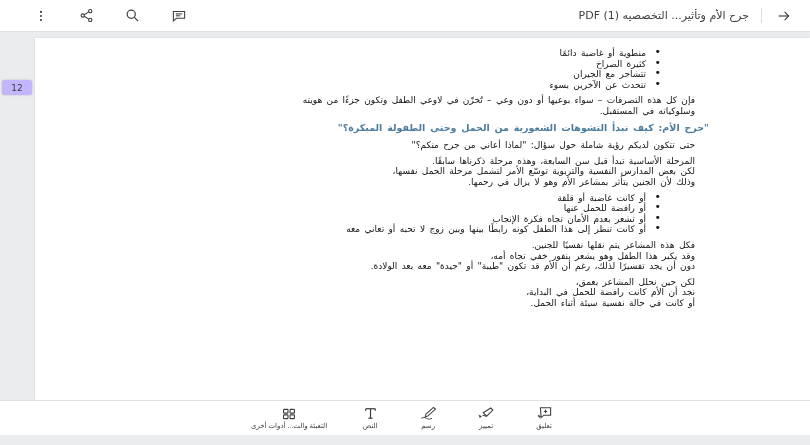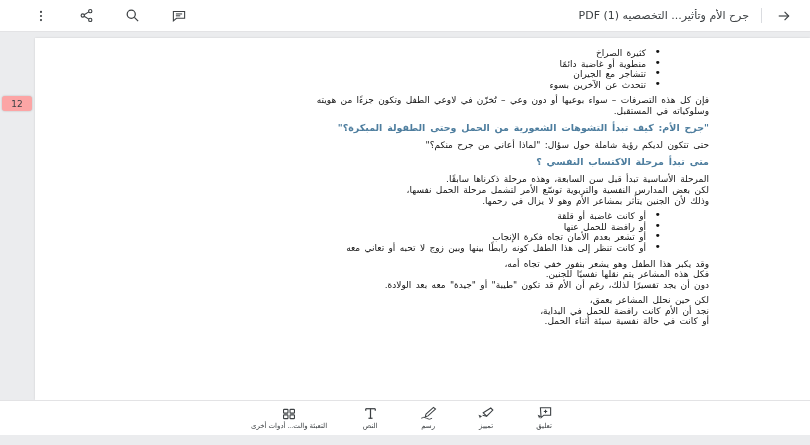--- a/index.html
+++ b/index.html
@@ -15,29 +15,29 @@
     display:flex;align-items:center;justify-content:center;}
   .icon-btn svg{display:block;}
   .doc-title{direction:rtl;font-size:11px;color:#3c4043;white-space:nowrap;
     max-width:260px;overflow:hidden;}
   .title-divider{width:1px;height:15px;background:#dadce0;}
 
   
   .viewer{position:relative;flex:1 1 auto;background:#ebecee;overflow:hidden;}
   .pdf-page{position:absolute;left:35px;top:6px;right:0;bottom:0;background:#ffffff;
     box-shadow:0 0 2px rgba(0,0,0,.12);}
-  .page-chip{position:absolute;left:2px;top:64px;min-width:24px;height:15px;
-    background:#fca5a5;border-radius:3px;box-shadow:0 0 2px rgba(0,0,0,.25);
+  .page-chip{position:absolute;left:2px;top:48px;min-width:24px;height:15px;
+    background:#c4b5fd;border-radius:3px;box-shadow:0 0 2px rgba(0,0,0,.25);
     font-size:9px;color:#3c4043;display:flex;align-items:center;justify-content:center;
     padding:0 3px;}
 
   
   .doc-content{direction:rtl;text-align:right;padding:10px 101px 0 40px;
     font-size:9px;line-height:10.6px;color:#141414;word-spacing:1.5px;}
-  .para{margin:0 0 5px 0;}
+  .para{margin:0 14px 5px 0;}
   .line{white-space:nowrap;}
   .heading{color:#4d7d9e;font-weight:bold;font-size:9.5px;margin:6px 0 7px 0;
     white-space:nowrap;}
   ul.blist{list-style:none;margin:0 0 5px 0;padding:0 48px 0 0;}
   ul.blist li{position:relative;padding-right:15px;white-space:nowrap;}
   ul.blist li::before{content:"\2022";position:absolute;right:0;top:-1px;
     font-size:11px;color:#111;}
 
   
   .toolbar{height:34px;flex:0 0 auto;background:#ffffff;border-top:1px solid #e3e3e5;
@@ -93,48 +93,47 @@
             <polyline points="13,5 20,12 13,19"></polyline>
         </svg>
       </button>
     </div>
   </header>
 
   <div class="viewer">
     <div class="pdf-page">
       <div class="doc-content">
           <ul class="blist">
+            <li>منطوية أو غاضبة دائمًا</li>
             <li>كثيرة الصراخ</li>
-            <li>منطوية أو غاضبة دائمًا</li>
             <li>تتشاجر مع الجيران</li>
             <li>تتحدث عن الآخرين بسوء</li>
           </ul>
           <div class="para">
             <div class="line">فإن كل هذه التصرفات – سواء بوعيها أو دون وعي – تُخزّن في لاوعي الطفل وتكون جزءًا من هويته</div>
             <div class="line">وسلوكياته في المستقبل.</div>
           </div>
           <div class="heading">"جرح الأم: كيف تبدأ التشوهات الشعورية من الحمل وحتى الطفولة المبكرة؟"</div>
           <div class="para">
             <div class="line">حتى تتكون لديكم رؤية شاملة حول سؤال: "لماذا أعاني من جرح منكم؟"</div>
           </div>
-          <div class="heading">متى تبدأ مرحلة الاكتساب النفسي ؟</div>
           <div class="para">
             <div class="line">المرحلة الأساسية تبدأ قبل سن السابعة، وهذه مرحلة ذكرناها سابقًا.</div>
             <div class="line">لكن بعض المدارس النفسية والتربوية توسّع الأمر لتشمل مرحلة الحمل نفسها،</div>
             <div class="line">وذلك لأن الجنين يتأثر بمشاعر الأم وهو لا يزال في رحمها.</div>
           </div>
           <ul class="blist">
             <li>أو كانت غاضبة أو قلقة</li>
             <li>أو رافضة للحمل عنها</li>
             <li>أو تشعر بعدم الأمان تجاه فكرة الإنجاب</li>
             <li>أو كانت تنظر إلى هذا الطفل كونه رابطًا بينها وبين زوج لا تحبه أو تعاني معه</li>
           </ul>
           <div class="para">
+            <div class="line">فكل هذه المشاعر يتم نقلها نفسيًا للجنين.</div>
             <div class="line">وقد يكبر هذا الطفل وهو يشعر بنفور خفي تجاه أمه،</div>
-            <div class="line">فكل هذه المشاعر يتم نقلها نفسيًا للجنين.</div>
             <div class="line">دون أن يجد تفسيرًا لذلك، رغم أن الأم قد تكون "طيبة" أو "جيدة" معه بعد الولادة.</div>
           </div>
           <div class="para">
             <div class="line">لكن حين نحلل المشاعر بعمق،</div>
             <div class="line">نجد أن الأم كانت رافضة للحمل في البداية،</div>
             <div class="line">أو كانت في حالة نفسية سيئة أثناء الحمل.</div>
           </div>
         </div>
     </div>
     <div class="page-chip">12</div>

